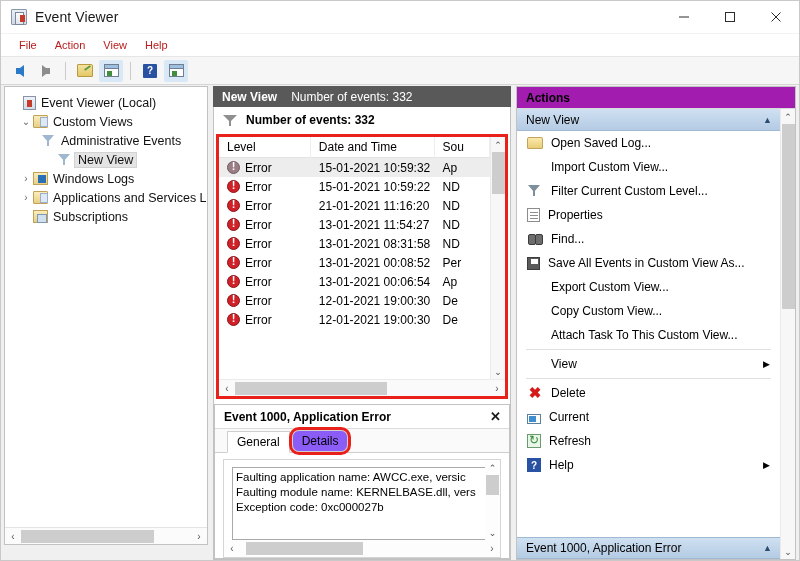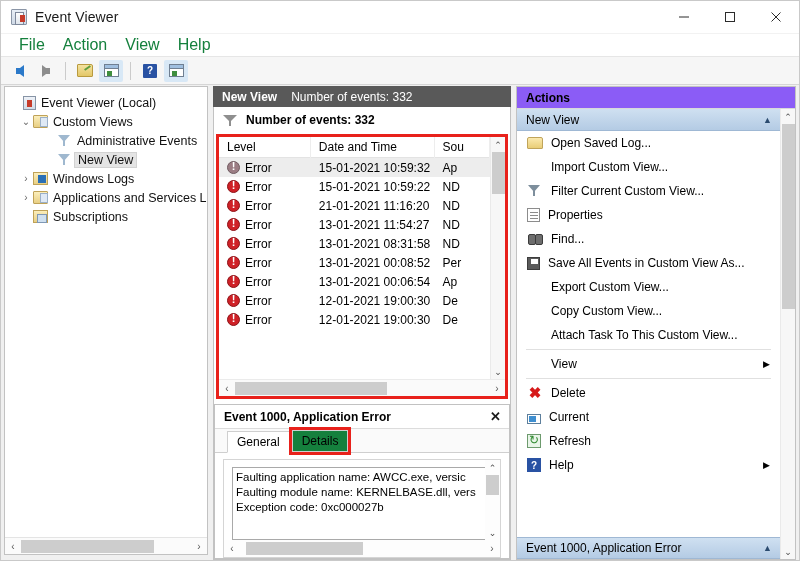--- a/index.html
+++ b/index.html
@@ -68,23 +68,23 @@
   
   .menubar {
     height: 23px;
     background: #ffffff;
     display: flex;
     align-items: center;
     padding-left: 9px;
     border-bottom: 1px solid #e6e6e6;
   }
   .menu-item {
-    font-size: 16px;
+    font-size: 11px;
     padding: 2px 9px;
-    color: #15803d;
+    color: #b91c1c;
   }
 
   
   .toolbar {
     height: 28px;
     background: #f6f6f6;
     border-bottom: 1px solid #d6d6d6;
     display: flex;
     align-items: center;
     padding-left: 7px;
@@ -160,21 +160,21 @@
     height: 476px;
     background: #f0f0f0;
   }
   .splitter { width: 5px; background: #f0f0f0; flex: none; }
 
   
   .tree-pane {
     width: 204px;
     background: #ffffff;
     border: 1px solid #c2c2c2;
-    margin: 1px 0 6px 3px;
+    margin: 1px 0 16px 3px;
     overflow: hidden;
     position: relative;
   }
   .tree {
     padding: 6px 0 0 0;
     font-size: 12.5px;
   }
   .tnode {
     display: flex;
     align-items: center;
@@ -460,22 +460,23 @@
     position: relative; top: 1px;
   }
   .tab.inactive {
     background: #f1f1f1;
     border-bottom: 1px solid #cfcfcf;
     top: 0;
   }
   .tab.boxed {
     outline: 3px solid #e8211b;
     outline-offset: 0px;
-    background: #15803d;
+    background: #8b5cf6;
     z-index: 2;
+    border-radius: 7px;
   }
   .detail-body {
     flex: 1;
     margin: 6px 8px 0 8px;
     border: 1px solid #d5d5d5;
     background: #fff;
     display: flex;
     flex-direction: column;
     overflow: hidden;
   }
@@ -510,21 +511,21 @@
     margin: 1px 3px 1px 0;
     background: #fff;
     border: 1px solid #c2c2c2;
     display: flex;
     flex-direction: column;
     flex: none;
     overflow: hidden;
   }
   .actions-title {
     height: 22px;
-    background: #8b5cf6;
+    background: #a21caf;
     border-bottom: 1px solid #d9d9d9;
     display: flex; align-items: center;
     padding-left: 9px;
     font-weight: bold;
     font-size: 12px;
   }
   .actions-body { flex: 1; display: flex; overflow: hidden; }
   .actions-list { flex: 1; display: flex; flex-direction: column; overflow: hidden; }
   .act-group-head {
     height: 22px;
@@ -729,21 +730,21 @@
           <span class="ti ti-app"></span>
           <span class="tlabel">Event Viewer (Local)</span>
         </div>
 
         <div class="tnode" style="padding-left:14px">
           <span class="twist">⌄</span>
           <span class="ti ti-folder"></span>
           <span class="tlabel">Custom Views</span>
         </div>
 
-        <div class="tnode" style="padding-left:38px">
+        <div class="tnode" style="padding-left:22px">
           <span class="twist"></span>
           <span class="ti ti-funnel"></span>
           <span class="tlabel">Administrative Events</span>
         </div>
 
         <div class="tnode sel" style="padding-left:38px">
           <span class="twist"></span>
           <span class="ti ti-funnel"></span>
           <span class="tlabel">New View</span>
         </div>
@@ -947,21 +948,21 @@
           <div class="act-item">
             <span class="act-ico ai-openlog"></span>
             <span>Open Saved Log...</span>
           </div>
           <div class="act-item">
             <span class="act-ico blank"></span>
             <span>Import Custom View...</span>
           </div>
           <div class="act-item">
             <span class="act-ico ai-funnel-g"></span>
-            <span>Filter Current Custom View...</span>
+            <span>Filter Current Custom Level...</span>
           </div>
           <div class="act-item">
             <span class="act-ico ai-props"></span>
             <span>Properties</span>
           </div>
           <div class="act-item">
             <span class="act-ico ai-find"></span>
             <span>Find...</span>
           </div>
           <div class="act-item">

